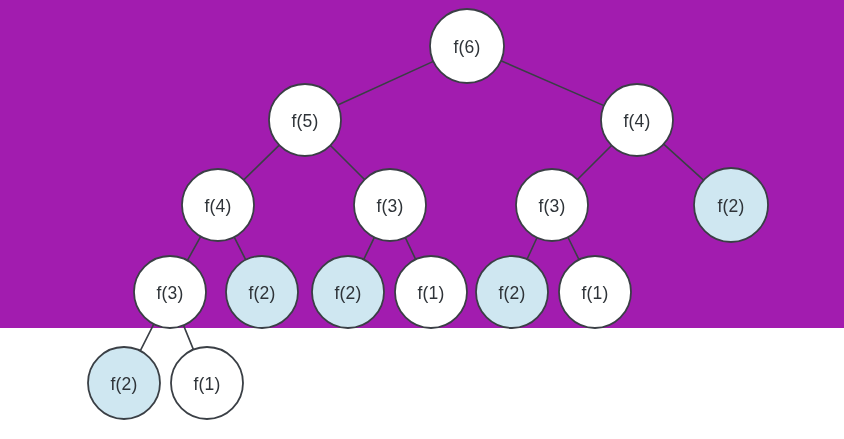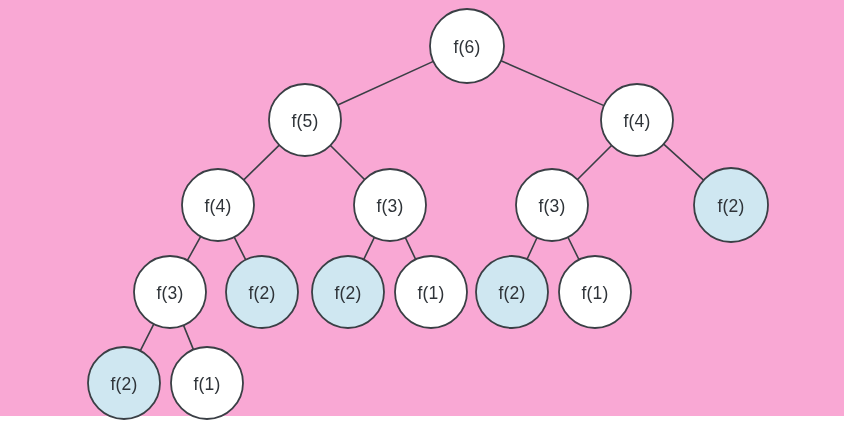--- a/index.html
+++ b/index.html
@@ -10,22 +10,22 @@
   }
   body {
     width: 844px;
     height: 439px;
     font-family: "Liberation Sans", sans-serif;
     overflow: hidden;
   }
   #tree-figure {
     position: relative;
     width: 844px;
-    height: 416px;
-    background: #f9a8d4;
+    height: 328px;
+    background: #a21caf;
   }
   #tree-svg {
     position: absolute;
     top: 0;
     left: 0;
     width: 844px;
     height: 439px;
     display: block;
   }
   .edge-line {

